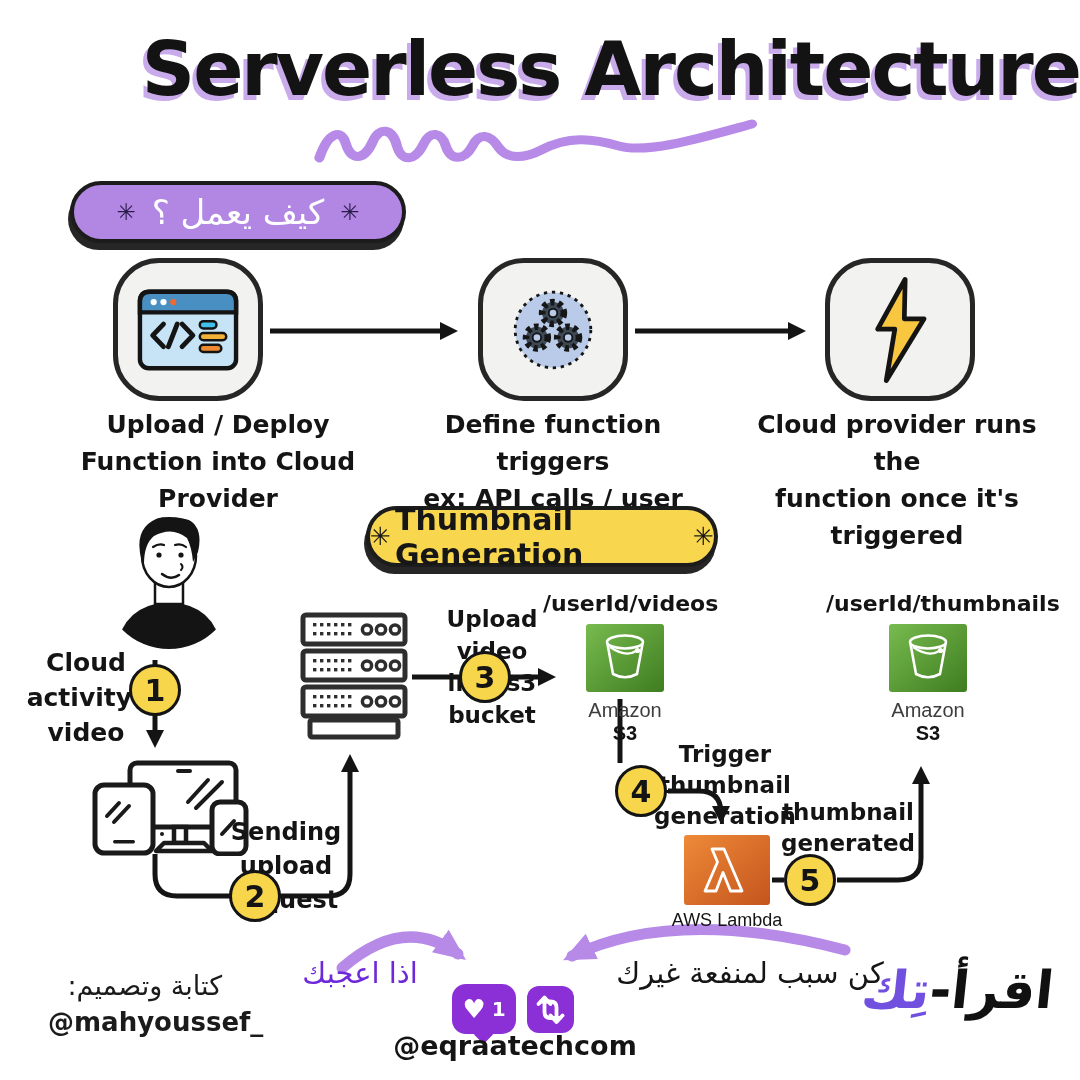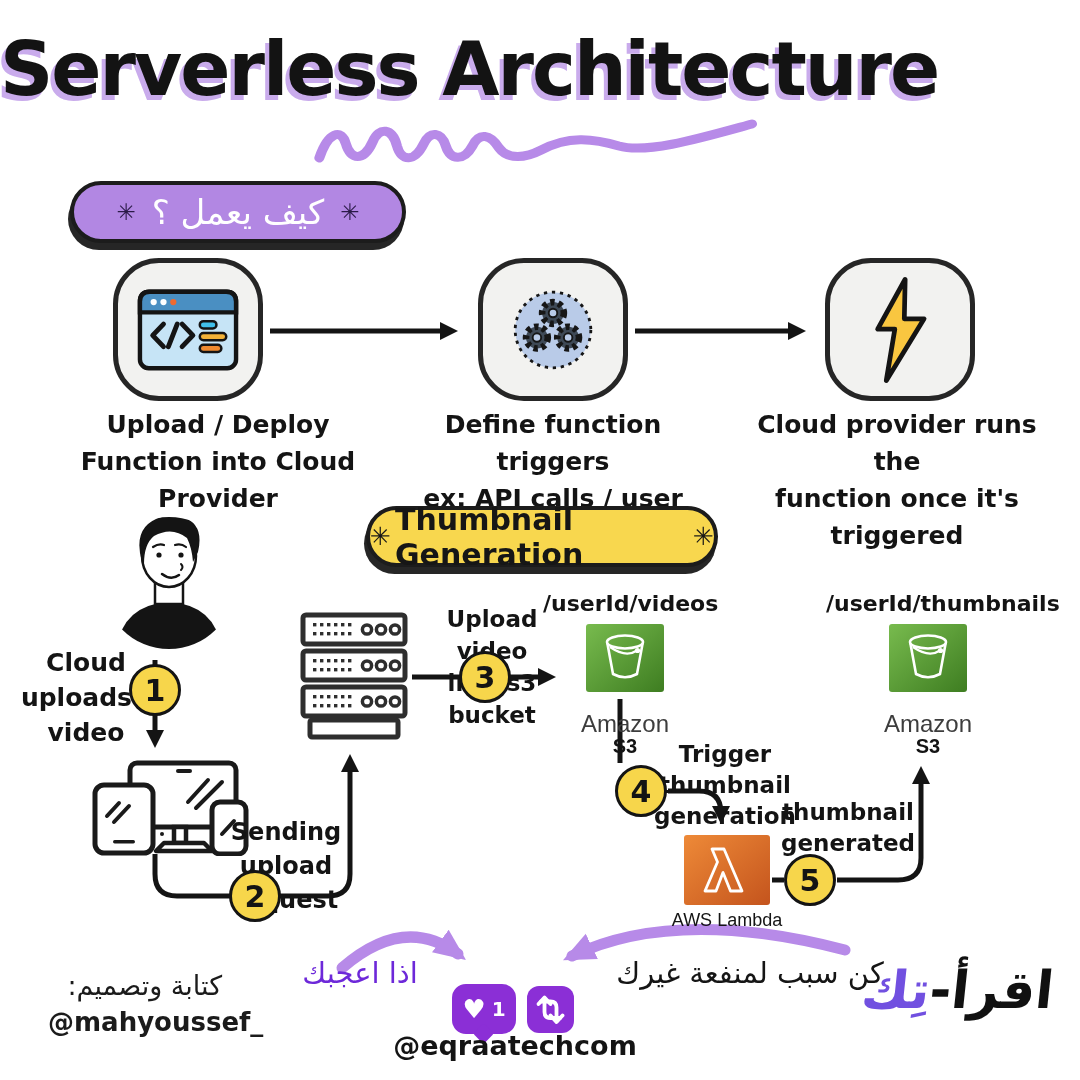--- a/index.html
+++ b/index.html
@@ -2,21 +2,21 @@
 <html><head>
 <meta charset="utf-8">
 <style>
   html,body{margin:0;padding:0;background:#fff;}
   .canvas{position:relative;width:1080px;height:1080px;background:#ffffff;overflow:hidden;
           font-family:"DejaVu Sans",sans-serif;color:#141414;}
   .abs{position:absolute;}
   svg{display:block;}
 
   
-  .title{top:26px;left:0;width:100%;text-align:left;font-size:74px;font-weight:800;
+  .title{top:26px;left:0;width:100%;text-align:right;font-size:74px;font-weight:800;
          letter-spacing:-2px;color:#131313;text-shadow:-4px 5px 0 #c9abec;white-space:nowrap;}
   .squiggle{left:306px;top:116px;}
 
   
   .pill{display:flex;align-items:center;justify-content:center;gap:16px;
         border:4px solid #1c1c1c;border-radius:40px;box-shadow:-2px 7px 0 #262626;box-sizing:border-box;}
   .pill-how{left:70px;top:181px;width:336px;height:62px;background:#b287e3;color:#ffffff;font-size:34px;direction:rtl;}
   .pill-how .ast{color:#2a1a47;font-size:23px;}
   .pill-thumb{left:366px;top:506px;width:352px;height:61px;background:#f8d74e;color:#161616;
               font-size:30px;font-weight:700;gap:4px;}
@@ -47,21 +47,21 @@
               display:flex;align-items:center;justify-content:center;font-size:30px;font-weight:700;
               box-sizing:border-box;}
   .c1{left:129px;top:664px;}.c2{left:229px;top:870px;}.c3{left:459px;top:651px;}
   .c4{left:615px;top:765px;}.c5{left:784px;top:854px;}
 
   
   .aws-wrap{display:flex;flex-direction:column;align-items:center;}
   .s3-left{left:575px;top:623px;width:100px;}
   .s3-right{left:878px;top:623px;width:100px;}
   .lambda-wrap{left:662px;top:834px;width:130px;}
-  .aws-brand{font-family:"Liberation Sans",sans-serif;font-size:24px;color:#3d3d3d;line-height:23px;margin-top:19px;}
+  .aws-brand{font-family:"Liberation Sans",sans-serif;font-size:20px;color:#3d3d3d;line-height:23px;margin-top:6px;}
   .aws-product{font-family:"Liberation Sans",sans-serif;font-size:20px;font-weight:700;color:#141414;line-height:22px;}
   .lambda-label{font-family:"Liberation Sans",sans-serif;font-size:18px;color:#141414;margin-top:4px;}
 
   
   .ar{direction:rtl;}
   .like-prompt{left:285px;top:956px;width:150px;font-size:29px;text-align:center;color:#6d28d9;}
   .benefit-prompt{left:600px;top:956px;width:300px;font-size:29px;text-align:center;color:#151515;}
   .like-badge{left:452px;top:984px;width:64px;height:50px;background:#8b2fd6;border-radius:14px;
               display:flex;align-items:center;justify-content:center;gap:6px;color:#fff;}
   .like-badge:after{content:"";position:absolute;left:24px;bottom:-7px;width:15px;height:15px;
@@ -287,21 +287,21 @@
         <circle cx="81" cy="53.5" r="4.6"></circle>
         <circle cx="95" cy="53.5" r="4.6"></circle>
       <circle cx="67" cy="89.5" r="4.6"></circle>
         <circle cx="81" cy="89.5" r="4.6"></circle>
         <circle cx="95" cy="89.5" r="4.6"></circle>
     </g>
   </svg>
 
   <div class="abs flow-label lb-user ar">
     <div>Cloud</div>
-    <div>uploads</div>
+    <div>activity</div>
     <div>video</div>
   </div>
   <div class="abs flow-label lb-send">
     <div>Sending upload</div>
     <div>request</div>
   </div>
   <div class="abs flow-label lb-upload">
     <div>Upload video</div>
     <div>into s3 bucket</div>
   </div>

